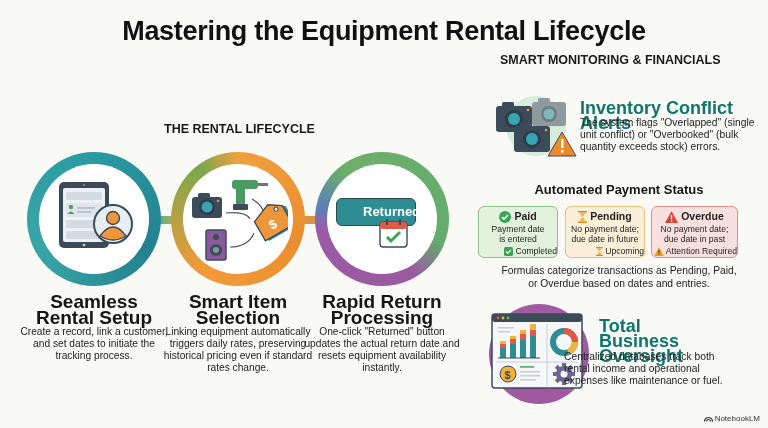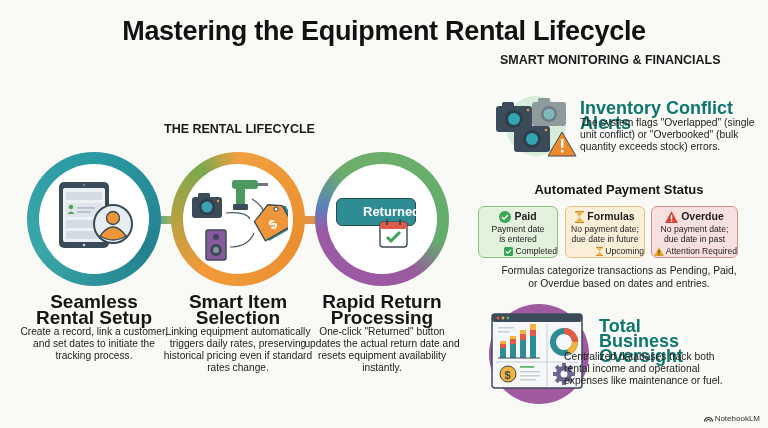--- a/index.html
+++ b/index.html
@@ -231,21 +231,21 @@
   </div>
 </div>
 
 <div class="pay-card pending">
   <div class="pay-head">
     <svg width="9" height="12" viewBox="0 0 9 12">
         <rect x="0" y="0" width="9" height="1.5" fill="#d08a20"></rect>
         <rect x="0" y="10.5" width="9" height="1.5" fill="#d08a20"></rect>
         <path d="M1 1.5 L8 1.5 L4.5 6 L8 10.5 L1 10.5 L4.5 6z" fill="#f2b24a"></path>
       </svg>
-    <span>Formulas</span>
+    <span>Pending</span>
   </div>
   <div class="pay-desc">
       <div>No payment date;</div>
       <div>due date in future</div>
     </div>
   <div class="pay-foot">
     <svg width="7" height="9" viewBox="0 0 9 12">
         <rect x="0" y="0" width="9" height="1.5" fill="#d08a20"></rect>
         <rect x="0" y="10.5" width="9" height="1.5" fill="#d08a20"></rect>
         <path d="M1 1.5 L8 1.5 L4.5 6 L8 10.5 L1 10.5 L4.5 6z" fill="#f2b24a"></path>

